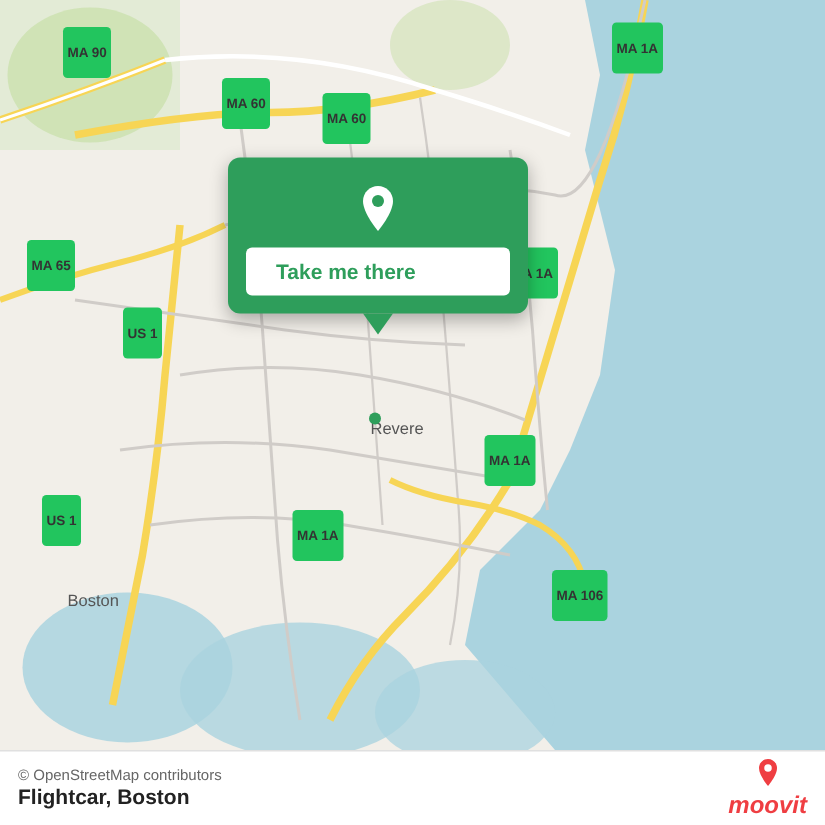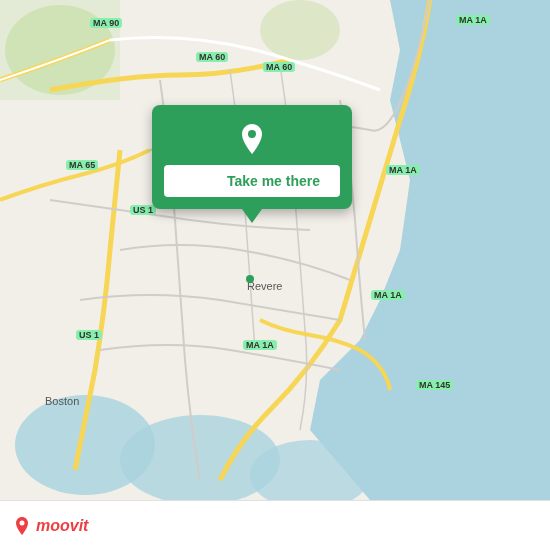--- a/index.html
+++ b/index.html
@@ -48,29 +48,28 @@
       left: 140px;
       width: 180px;
       height: 120px;
       background-color: #aad3df;
       border-radius: 40% 50% 30% 60%;
     }
 
     
     .road-label {
       position: absolute;
-      background-color: #86efac;
+      background-color: #22c55e;
       border-radius: 3px;
-      padding: 0 3px;
+      padding: 12px 3px;
       font-size: 9px;
       font-weight: bold;
       color: #333;
       white-space: nowrap;
       z-index: 5;
-      margin-left: 48px;
     }
 
     
     .popup-card {
       position: absolute;
       top: 105px;
       left: 152px;
       width: 200px;
       background: #2e9e5b;
       border-radius: 8px;
@@ -91,21 +90,21 @@
     .popup-btn {
       background: #ffffff;
       color: #2e9e5b;
       border: none;
       border-radius: 4px;
       padding: 8px 20px;
       font-size: 14px;
       font-weight: bold;
       cursor: pointer;
       width: 100%;
-      text-align: right;
+      text-align: left;
     }
 
     
     .popup-card::after {
       content: '';
       position: absolute;
       bottom: -14px;
       left: 50%;
       transform: translateX(-50%);
       border-left: 10px solid transparent;
@@ -151,20 +150,21 @@
       font-size: 14px;
       font-weight: bold;
       color: #222;
     }
 
     
     .moovit-logo {
       display: flex;
       align-items: center;
       gap: 4px;
+      flex-direction: column;
     }
 
     .moovit-text {
       font-size: 16px;
       font-weight: bold;
       color: #ef3e42;
       font-style: italic;
     }
 
     .moovit-pin {
@@ -245,35 +245,39 @@
   <div class="road-label" style="left:42px; top:18px;">MA 90</div>
   <div class="road-label" style="left:148px; top:52px;">MA 60</div>
   <div class="road-label" style="left:215px; top:62px;">MA 60</div>
   <div class="road-label" style="left:408px; top:15px;">MA 1A</div>
   <div class="road-label" style="left:338px; top:165px;">MA 1A</div>
   <div class="road-label" style="left:323px; top:290px;">MA 1A</div>
   <div class="road-label" style="left:195px; top:340px;">MA 1A</div>
   <div class="road-label" style="left:18px; top:160px;">MA 65</div>
   <div class="road-label" style="left:82px; top:205px;">US 1</div>
   <div class="road-label" style="left:28px; top:330px;">US 1</div>
-  <div class="road-label" style="left:368px; top:380px;">MA 145</div>
+  <div class="road-label" style="left:368px; top:380px;">MA 106</div>
 
   <div class="popup-card">
 
     <svg class="popup-icon" viewBox="0 0 36 36">
       <path d="M18 3C12.48 3 8 7.48 8 13c0 8.25 10 20 10 20s10-11.75 10-20c0-5.52-4.48-10-10-10z" fill="white"></path>
       <circle cx="18" cy="13" r="4" fill="#2e9e5b"></circle>
     </svg>
     <button class="popup-btn">Take me there</button>
   </div>
 
   <div class="map-pin-dot"></div>
 </div>
 
 <div id="bottom-bar">
+  <div class="bottom-left">
+    <span class="bottom-copyright">© OpenStreetMap contributors</span>
+    <span class="bottom-app-name">Flightcar, Boston</span>
+  </div>
   <div class="moovit-logo">
     <svg class="moovit-pin" viewBox="0 0 20 20">
       <path d="M10 1C6.68 1 4 3.68 4 7c0 4.95 6 12 6 12s6-7.05 6-12c0-3.32-2.68-6-6-6z" fill="#ef3e42"></path>
       <circle cx="10" cy="7" r="2.5" fill="white"></circle>
     </svg>
     <span class="moovit-text">moovit</span>
   </div>
 </div>
 
 </body></html>

